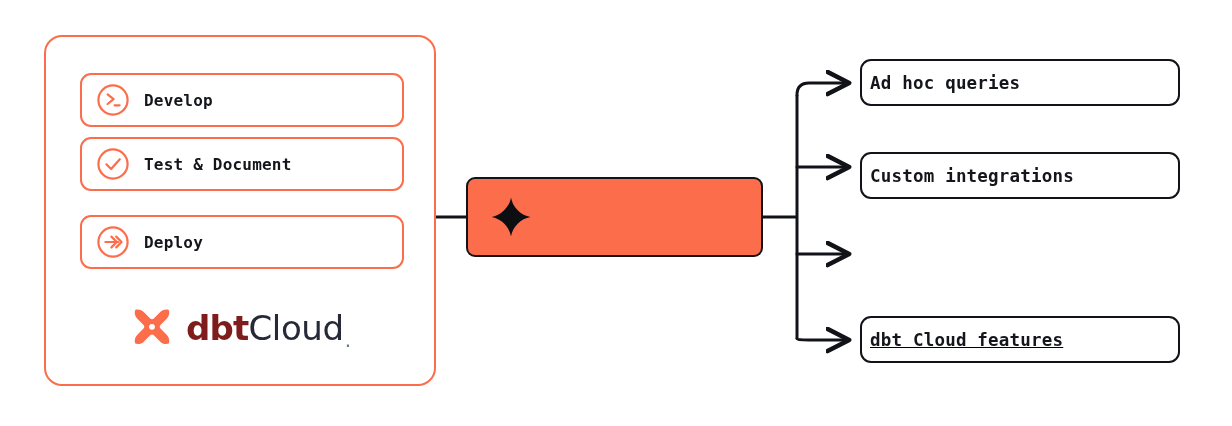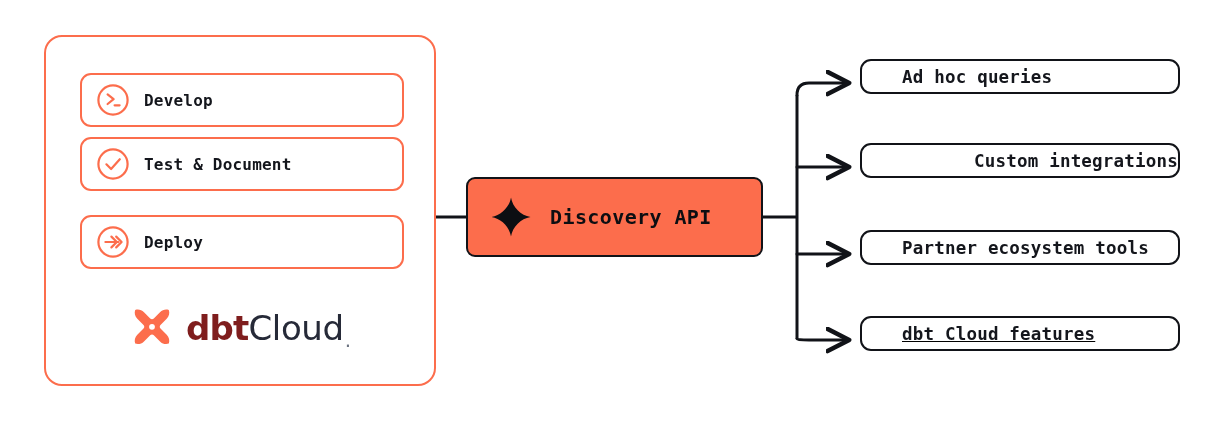--- a/index.html
+++ b/index.html
@@ -136,39 +136,39 @@
     color: #0c0e12;
     letter-spacing: 0.4px;
     white-space: nowrap;
   }
 
   
   .consumer-card {
     position: absolute;
     left: 860px;
     width: 320px;
-    height: 35px;
+    height: 47px;
     border: 2.5px solid #111318;
     border-radius: 11px;
     box-sizing: border-box;
     background: #ffffff;
     display: flex;
     align-items: center;
-    padding-left: 40px;
+    padding-left: 8px;
   }
   .consumer-card .consumer-label {
     font-family: "DejaVu Sans Mono", "Liberation Mono", monospace;
     font-size: 17.5px;
     font-weight: 700;
     color: #14161c;
     letter-spacing: 0.2px;
     white-space: nowrap;
   }
   #consumer-card-0 { top: 59px; }
-  #consumer-card-1 { top: 143px; justify-content: flex-end; }
+  #consumer-card-1 { top: 152px; }
   #consumer-card-2 { top: 230px; }
   #consumer-card-3 { top: 316px; text-decoration: underline; }
 
   
   #connectors {
     position: absolute;
     left: 0;
     top: 0;
     width: 1232px;
     height: 426px;
@@ -263,32 +263,28 @@
   </div>
 
   <div id="discovery-api-node">
     <svg id="discovery-api-sparkle" viewBox="0 0 42 42">
       <path d="M21,1.5
                C22.6,11.2 30.8,19.4 40.5,21
                C30.8,22.6 22.6,30.8 21,40.5
                C19.4,30.8 11.2,22.6 1.5,21
                C11.2,19.4 19.4,11.2 21,1.5 Z" fill="#0c0e12"></path>
     </svg>
-    <span id="discovery-api-label">Discovery API</span>
   </div>
 
   <div class="consumer-card" id="consumer-card-0">
     <span class="consumer-label">Ad hoc queries</span>
   </div>
 
   <div class="consumer-card" id="consumer-card-1">
     <span class="consumer-label">Custom integrations</span>
   </div>
 
-  <div class="consumer-card" id="consumer-card-2">
-    <span class="consumer-label">Partner ecosystem tools</span>
-  </div>
 
   <div class="consumer-card" id="consumer-card-3">
     <span class="consumer-label">dbt Cloud features</span>
   </div>
 
 </div>
 
 </body></html>

